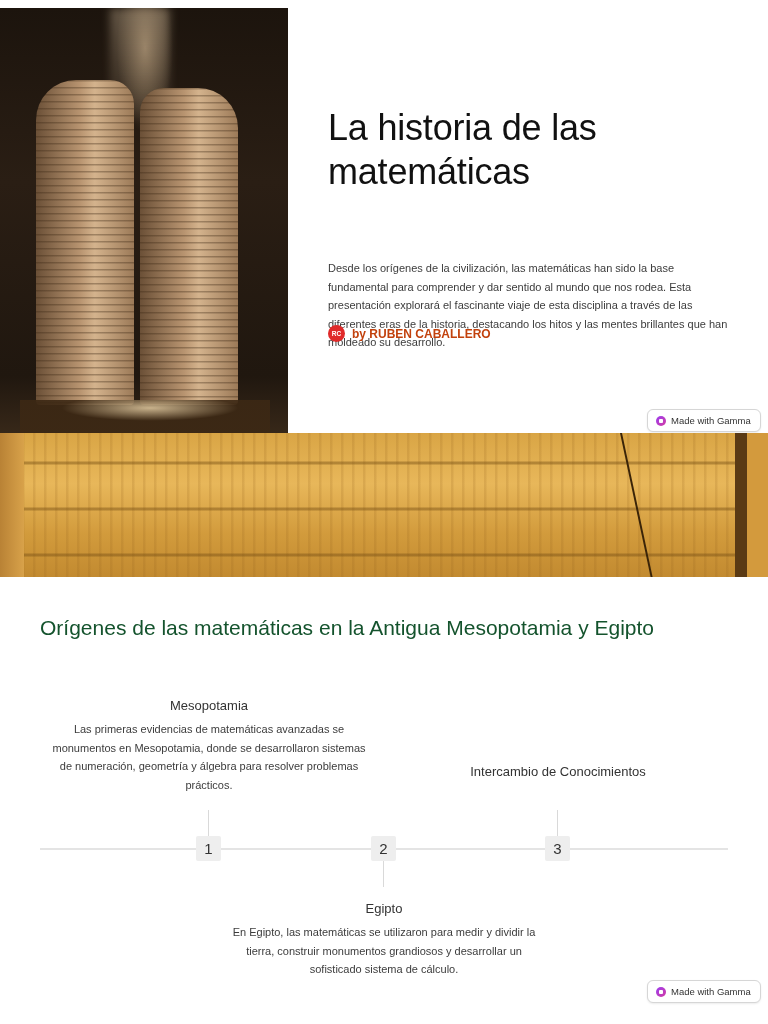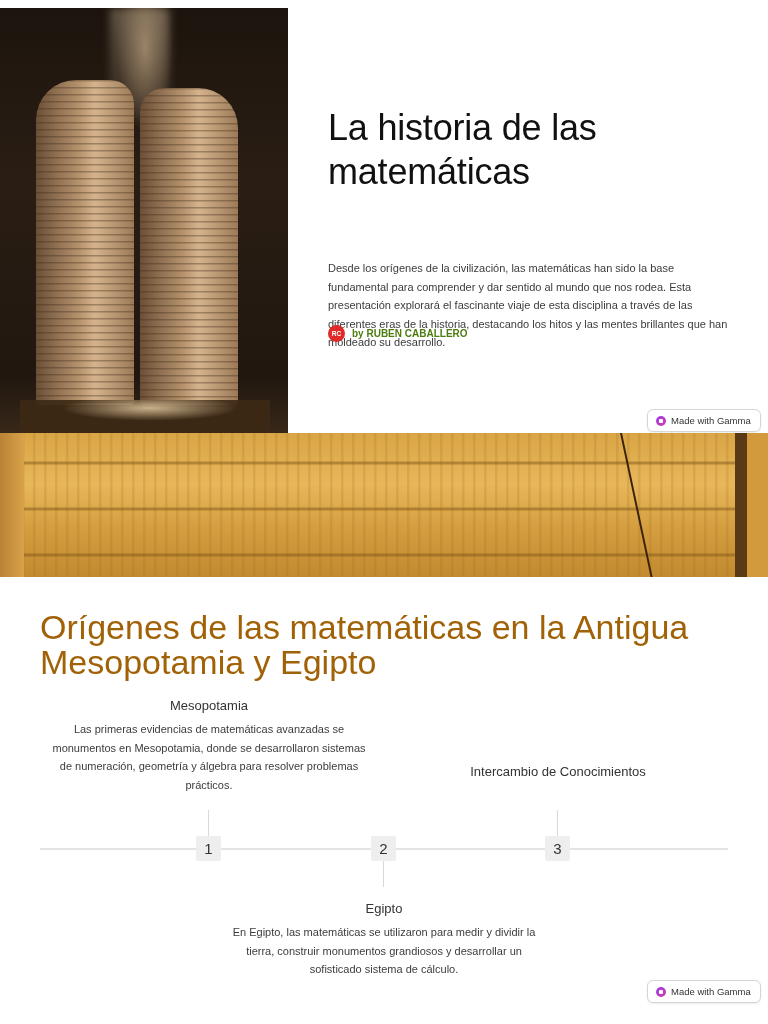--- a/index.html
+++ b/index.html
@@ -25,21 +25,21 @@
   .tablet.right { left: 140px; top: 80px; height: 317px; border-radius: 24px 40px 4px 4px; }
   .floor-glow { position: absolute; left: 20px; top: 392px; width: 250px; height: 41px;
     background: radial-gradient(ellipse 110px 16px at 130px 8px, rgba(240,215,170,0.8), rgba(60,40,20,0.9) 80%); }
 
   .title { position: absolute; left: 328px; top: 98px; width: 420px; font-size: 36px; line-height: 44px;
     font-weight: 500; color: #111; letter-spacing: -0.2px; }
   .intro { position: absolute; left: 328px; top: 211px; width: 400px; font-size: 11px; line-height: 18.6px; color: #3c3c3c; margin-top: 40px; }
   .author { position: absolute; left: 328px; top: 317px; display: flex; align-items: center; gap: 7px; }
   .avatar { width: 17px; height: 17px; border-radius: 50%; background: #e02a2a; color: #fff; font-size: 6.5px;
     font-weight: 700; display: flex; align-items: center; justify-content: center; }
-  .author-name { font-size: 10px; font-weight: 700; color: #4d7c0f; }
+  .author-name { font-size: 12px; font-weight: 700; color: #c2410c; }
 
   .gamma-badge { position: absolute; display: flex; align-items: center; gap: 5px; height: 23px; padding: 0 9px 0 8px;
     background: #fff; border: 1px solid #d6d6d6; border-radius: 6px; box-shadow: 0 1px 2px rgba(0,0,0,0.08);
     font-size: 9.5px; color: #333; }
   .gamma-badge.b1 { left: 647px; top: 401px; }
   .gamma-badge.b2 { left: 647px; top: 980px; }
   .gamma-logo { width: 10px; height: 10px; border-radius: 50%; background: linear-gradient(135deg, #9b3cf0, #d33ca3); position: relative; }
   .gamma-logo::after { content: ""; position: absolute; left: 3px; top: 3px; width: 4px; height: 4px; background: #fff; border-radius: 1px; }
 
   
@@ -49,21 +49,21 @@
       repeating-linear-gradient(90deg, rgba(150,100,30,0.18) 0px, rgba(150,100,30,0.18) 2px, rgba(0,0,0,0) 3px, rgba(0,0,0,0) 11px),
       linear-gradient(180deg, #d9a545 0%, #e8b75a 35%, #d29b3c 70%, #c28a30 100%);
   }
   .banner .edge-left { position: absolute; left: 0; top: 0; width: 24px; height: 144px; background: linear-gradient(90deg, #b98235, #d8a24a); }
   .banner .edge-right { position: absolute; left: 735px; top: 0; width: 12px; height: 144px; background: #5a3a14; }
   .banner .edge-far { position: absolute; left: 747px; top: 0; width: 21px; height: 144px; background: #d39a3d; }
   .banner .crack { position: absolute; left: 620px; top: 0; width: 60px; height: 144px;
     border-left: 2px solid #3a2408; transform: skewX(12deg); transform-origin: top left; }
 
   
-  .s2-title { position: absolute; left: 40px; top: 610px; width: 700px; font-size: 34px; line-height: 35px; font-weight: 500; color: #a16207; }
+  .s2-title { position: absolute; left: 40px; top: 610px; width: 700px; font-size: 21px; line-height: 35px; font-weight: 500; color: #14532d; }
   .node { position: absolute; text-align: center; }
   .node h3 { font-size: 13px; font-weight: 500; color: #333; margin-bottom: 7px; }
   .node p { font-size: 11px; line-height: 18.6px; color: #3c3c3c; }
   .node.n1 { left: 48px; top: 698px; width: 322px; }
   .node.n3 { left: 396px; top: 716px; width: 324px; margin-top: 48px; }
   .node.n2 { left: 222px; top: 901px; width: 324px; }
 
   .timeline { position: absolute; left: 40px; top: 848px; width: 688px; height: 2px; background: #e4e4e4; }
   .vline { position: absolute; width: 1px; background: #d9d9d9; }
   .vline.v1 { left: 208px; top: 810px; height: 26px; }

